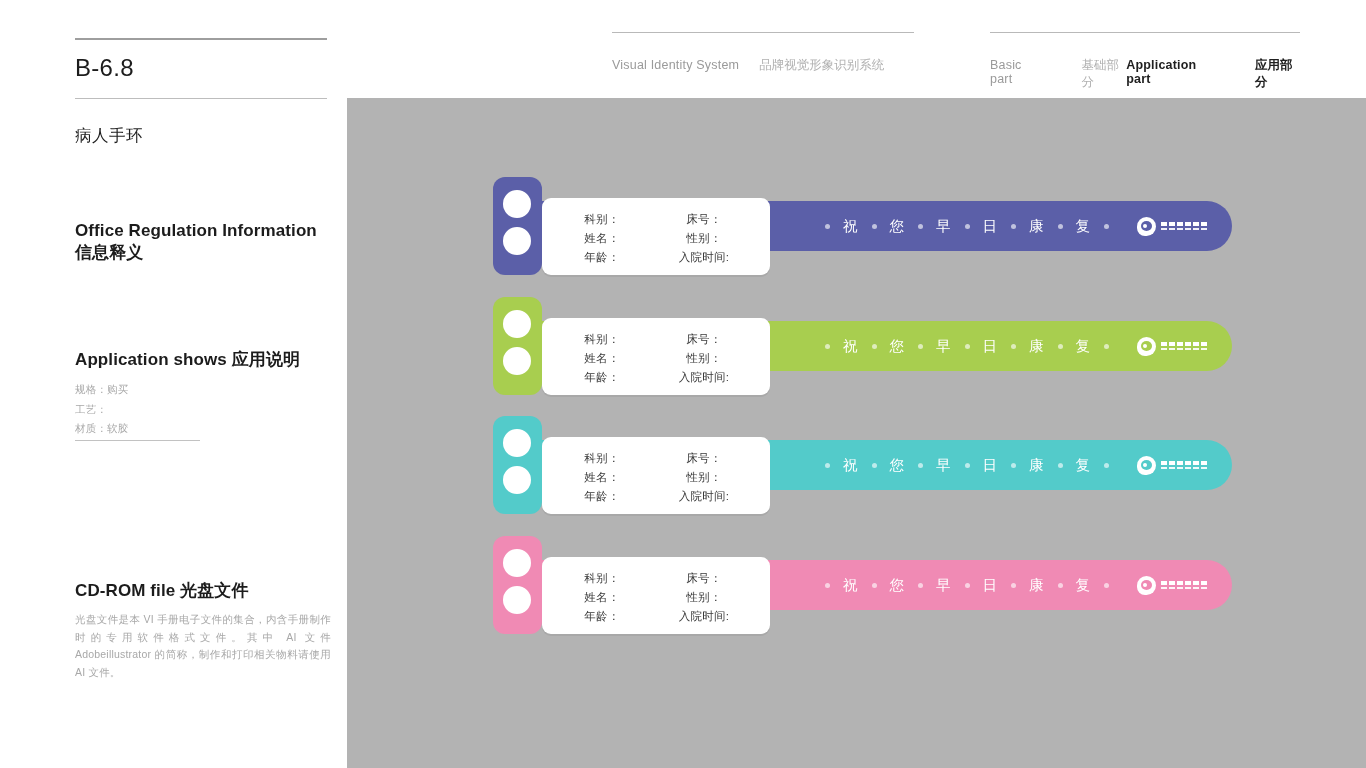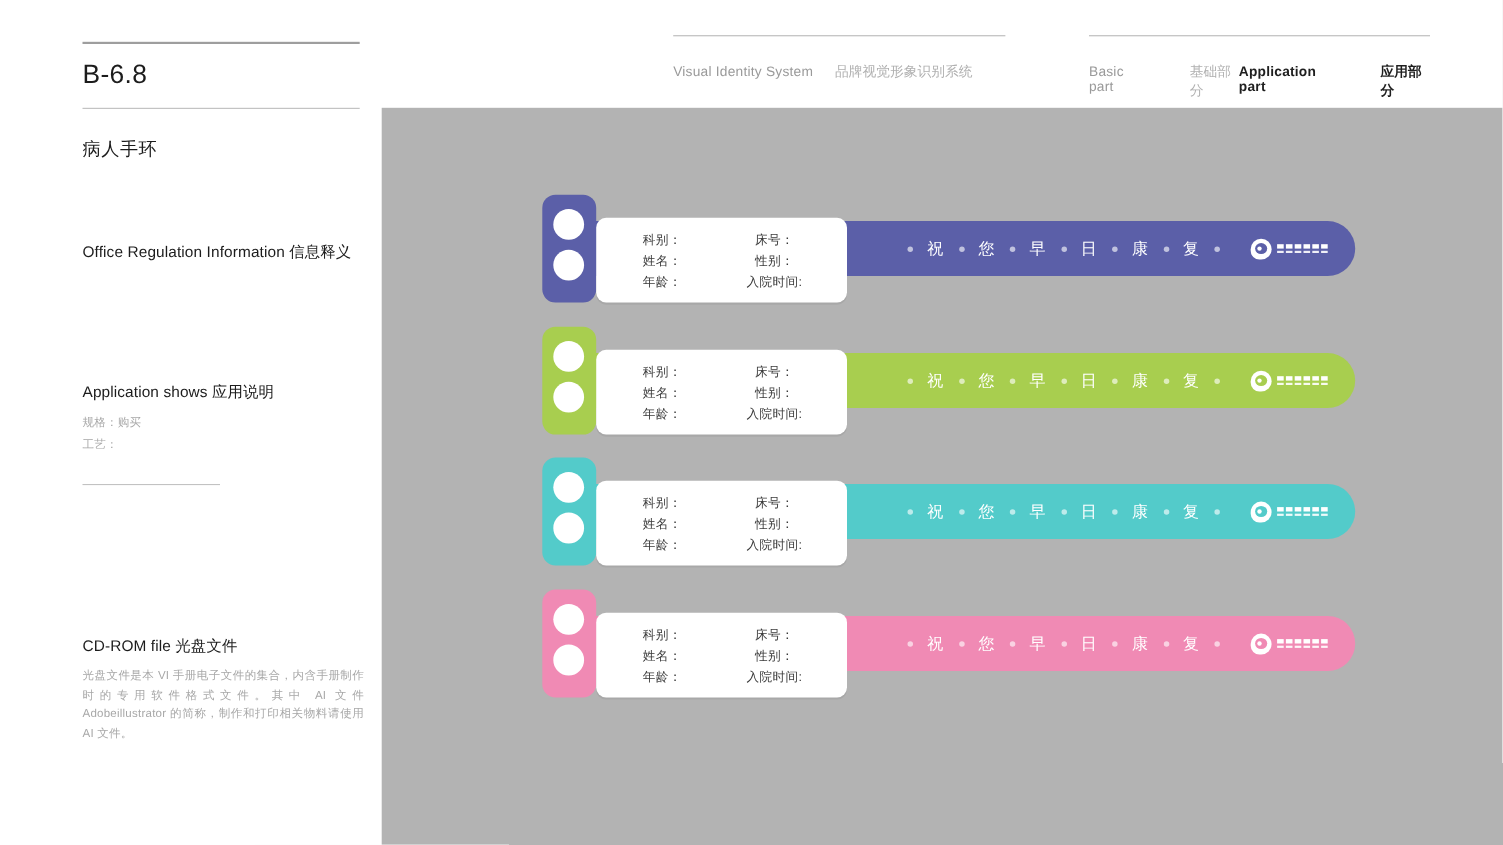--- a/index.html
+++ b/index.html
@@ -28,21 +28,21 @@
 
   
   .left { position: absolute; left: 75px; top: 38px; width: 252px; }
   .code-rule-top { height: 2px; background: #9e9e9e; }
   .code { font-size: 24px; color: #1c1c1c; letter-spacing: .3px;
           padding: 14px 0 16px 0; font-weight: 400; }
   .code-rule-bot { height: 1px; background: #bdbdbd; }
   .subtitle { font-size: 16.5px; color: #1c1c1c; padding-top: 26px; letter-spacing: .5px; }
 
   .sec { position: absolute; left: 75px; width: 256px; }
-  .sec h3 { font-size: 14px; color: #1c1c1c; font-weight: 400; letter-spacing: .1px; margin-bottom: 9px; }
+  .sec h3 { font-size: 17px; color: #1c1c1c; font-weight: 700; letter-spacing: .1px; margin-bottom: 9px; }
   .sec p  { font-size: 10.5px; color: #a8a8a8; line-height: 17.5px; text-align: justify; letter-spacing: .2px; }
   .sec .spec-line { font-size: 10.5px; color: #a8a8a8; line-height: 19.5px; letter-spacing: .2px; }
 
   #sec-office { top: 221px; }
   #sec-app    { top: 348px; }
   #sec-attn   { top: 465px; }
   #sec-cd     { top: 579px; }
 
   .thin-rule { position: absolute; left: 75px; top: 440px; width: 125px; height: 1px; background: #c2c2c2; }
 
@@ -147,20 +147,21 @@
   </div>
 
   <div class="sec" id="sec-office">
     <h3>Office Regulation Information 信息释义</h3>
   </div>
 
   <div class="sec" id="sec-app">
     <h3>Application shows 应用说明</h3>
     <div class="spec-line">规格：购买</div>
     <div class="spec-line">工艺：</div>
+    <div class="spec-line">材质：软胶</div>
   </div>
 
   <div class="thin-rule"></div>
 
 
   <div class="sec" id="sec-cd">
     <h3>CD-ROM file 光盘文件</h3>
     <p>光盘文件是本 VI 手册电子文件的集合，内含手册制作时的专用软件格式文件。其中 AI 文件 Adobeillustrator 的简称，制作和打印相关物料请使用 AI 文件。</p>
   </div>
 

